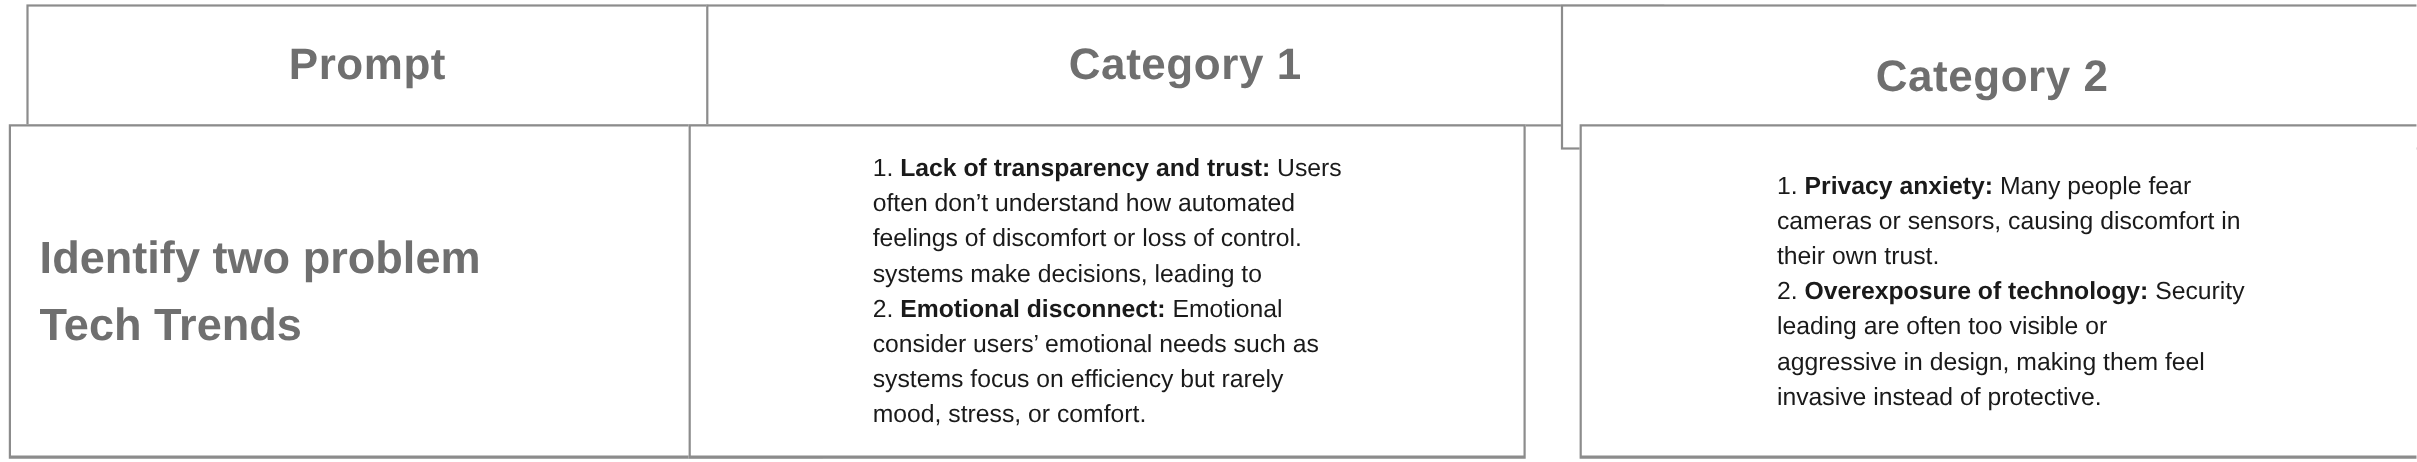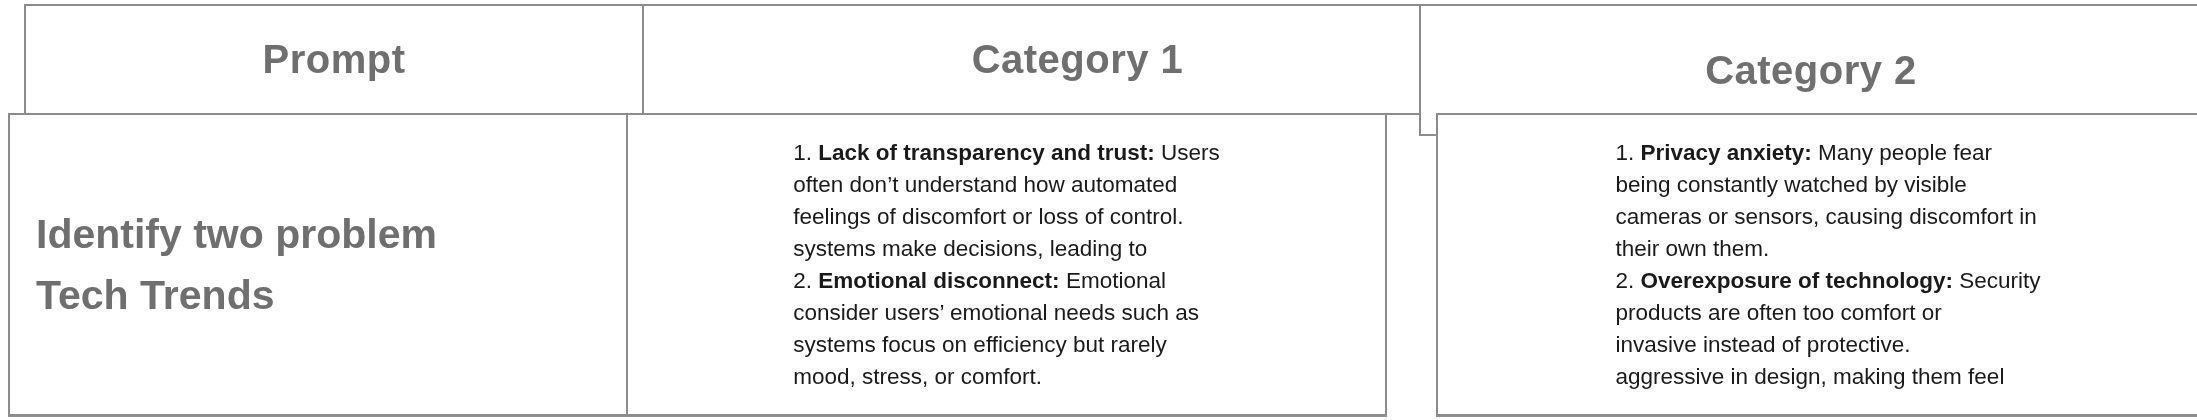--- a/index.html
+++ b/index.html
@@ -102,23 +102,22 @@
       <div class="line"><span>2.</span> <b>Emotional disconnect:</b> <span>Emotional</span></div>
       <div class="line">consider users’ emotional needs such as</div>
       <div class="line">systems focus on efficiency but rarely</div>
       <div class="line">mood, stress, or comfort.</div>
     </div>
   </div>
 
   <div class="cell bodycell" id="body-cat2">
     <div class="cat-inner">
       <div class="line"><span>1.</span> <b>Privacy anxiety:</b> <span>Many people fear</span></div>
-      <div class="line">being constantly watched by visible</div>
       <div class="line">cameras or sensors, causing discomfort in</div>
-      <div class="line">their own them.</div>
+      <div class="line">their own trust.</div>
       <div class="line"><span>2.</span> <b>Overexposure of technology:</b> <span>Security</span></div>
-      <div class="line">products are often too comfort or</div>
+      <div class="line">leading are often too visible or</div>
+      <div class="line">aggressive in design, making them feel</div>
       <div class="line">invasive instead of protective.</div>
-      <div class="line">aggressive in design, making them feel</div>
     </div>
   </div>
 
 </div>
 
 </body></html>

